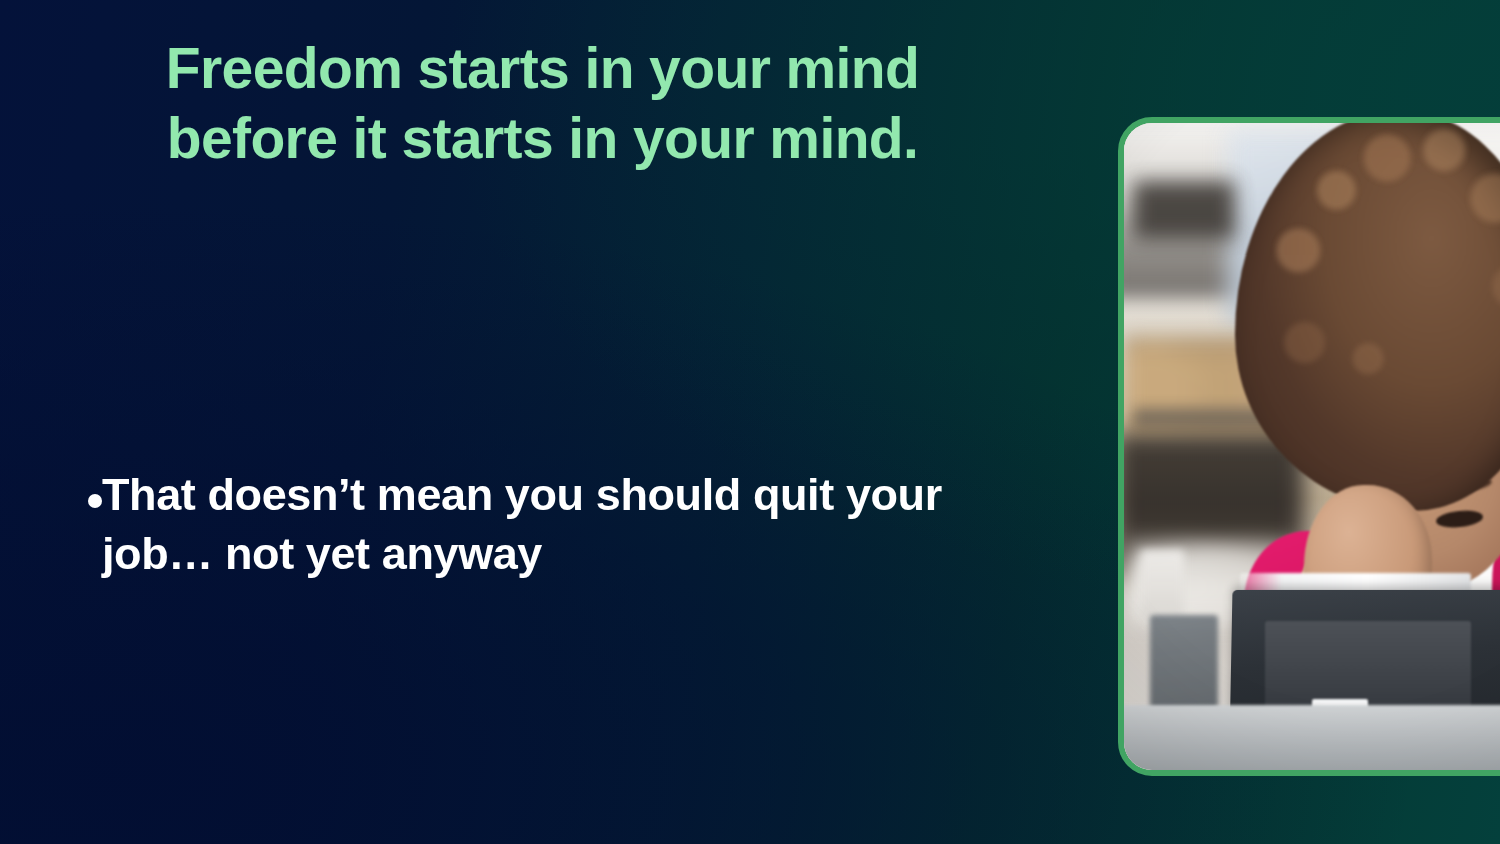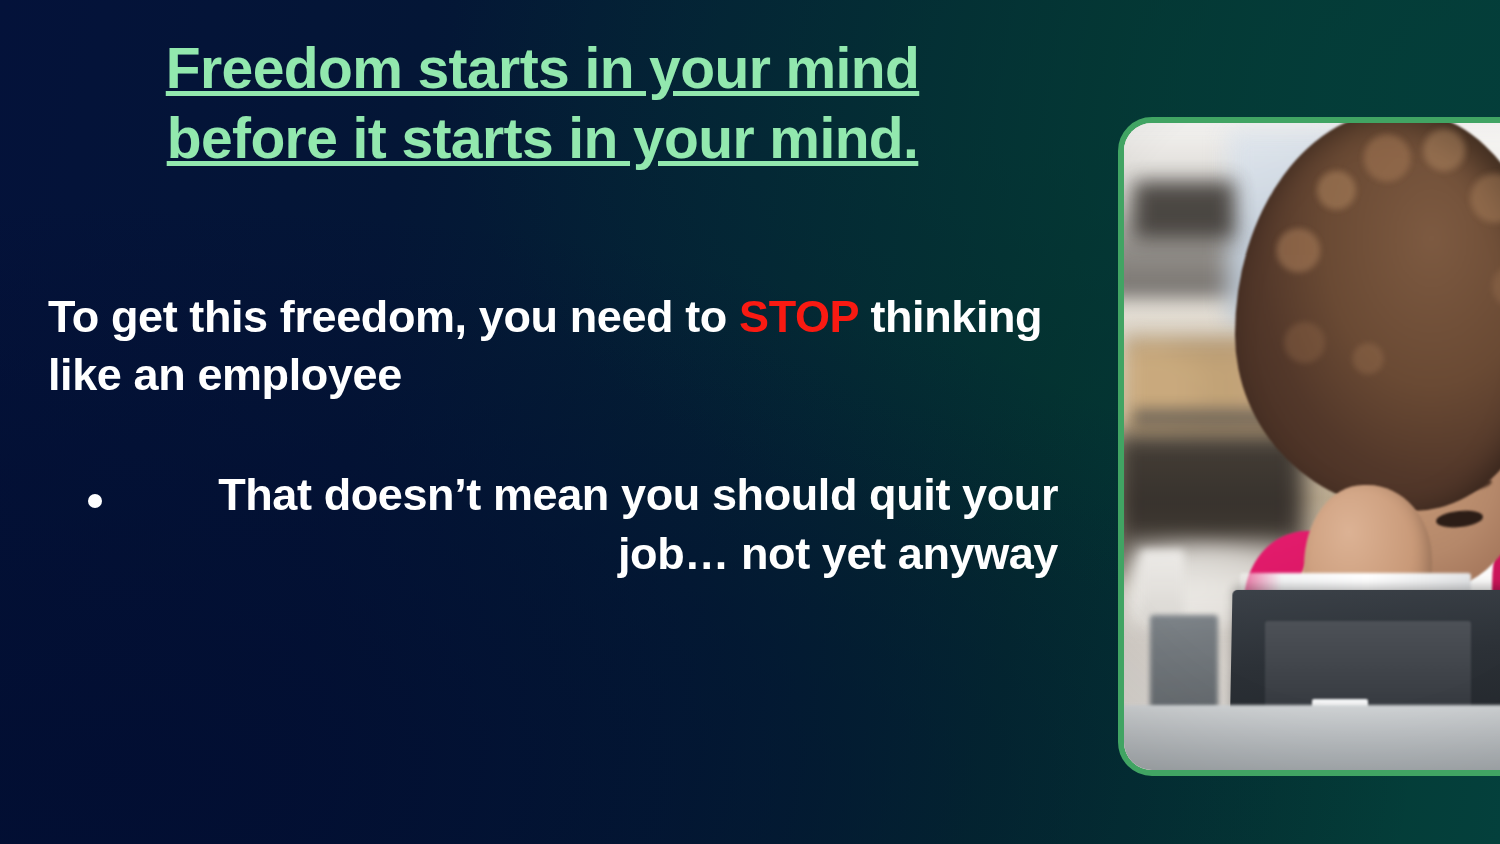--- a/index.html
+++ b/index.html
@@ -52,21 +52,21 @@
     left: 40px;
     top: 34px;
     width: 1005px;
     text-align: center;
     color: #92e8ae;
     font-size: 57px;
     font-weight: bold;
     line-height: 1.22;
     letter-spacing: -0.6px;
   }
-  .headline-line { display: block; text-decoration: underline; }
+  .headline-line { display: block; }
 
   .body-block {
     position: absolute;
     left: 48px;
     top: 288px;
     width: 1010px;
     color: #ffffff;
     font-size: 45px;
     font-weight: bold;
     line-height: 1.28;
@@ -81,22 +81,20 @@
     position: absolute;
     left: 88px;
     top: 466px;
     width: 970px;
     color: #ffffff;
     font-size: 45px;
     font-weight: bold;
     line-height: 1.3;
     letter-spacing: -0.4px;
     display: flex;
-    gap: 18px;
-    text-align: right;
   }
   .bullet-dot {
     flex: 0 0 auto;
     width: 14px;
     height: 14px;
     border-radius: 50%;
     background: #ffffff;
     margin-top: 28px;
   }
   .bullet-text { flex: 1 1 auto; }
@@ -445,23 +443,20 @@
   <div class="bg-shade"></div>
   <div class="bg-shade2"></div>
 
   <div class="text-col">
 
     <div class="headline">
       <span class="headline-line">Freedom starts in your mind</span>
       <span class="headline-line">before it starts in your mind.</span>
     </div>
 
-    <div class="body-block">
-      <span>To get this freedom, you need to </span><span class="stop">STOP</span><span> thinking like an employee</span>
-    </div>
 
     <div class="bullet-block">
       <span class="bullet-dot"></span>
       <span class="bullet-text">That doesn’t mean you should quit your job… not yet anyway</span>
     </div>
 
   </div>
 
   <div class="photo-frame">
     <div class="photo">

